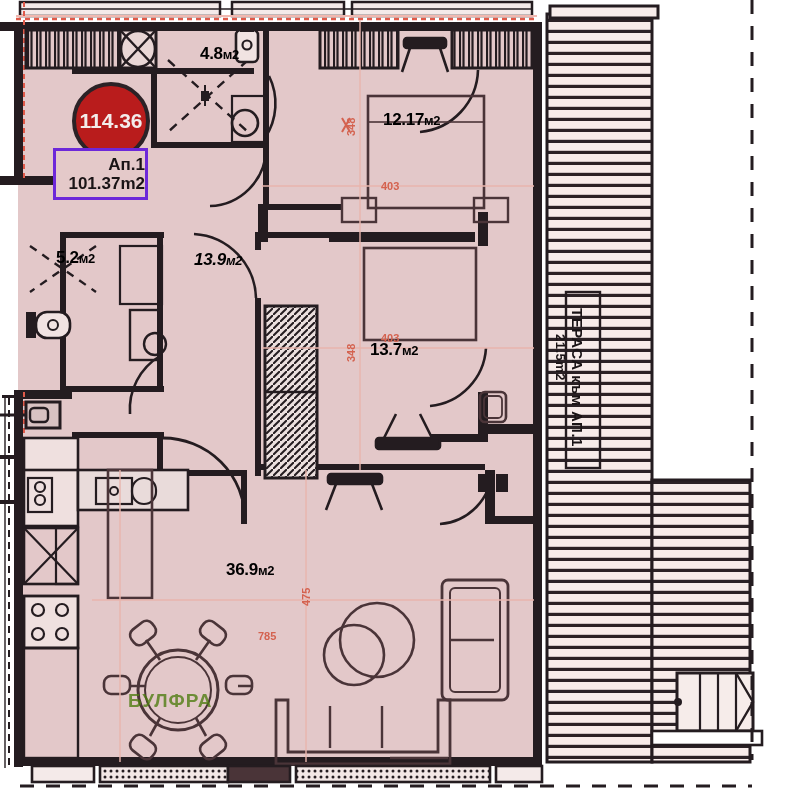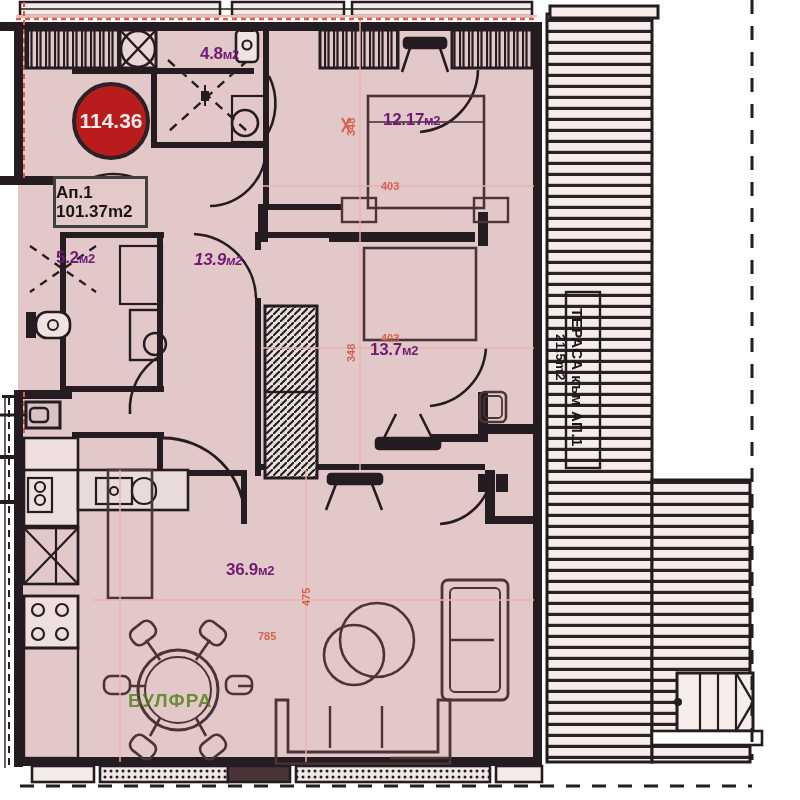--- a/index.html
+++ b/index.html
@@ -1,31 +1,31 @@
 <!DOCTYPE html>
 <html><head>
 <meta charset="utf-8">
 <style>
   html,body{margin:0;padding:0;background:#ffffff;}
   body{width:800px;height:800px;font-family:"Liberation Sans",sans-serif;}
   #plan{position:relative;width:800px;height:800px;overflow:hidden;background:#ffffff;}
   svg#floor{position:absolute;left:0;top:0;width:800px;height:800px;}
-  .lbl{position:absolute;font-family:"Liberation Sans",sans-serif;color:#701a75;white-space:nowrap;}
+  .lbl{position:absolute;font-family:"Liberation Sans",sans-serif;color:#000000;white-space:nowrap;}
   .area-lbl{font-size:17px;font-weight:bold;letter-spacing:-0.3px;}
   .area-lbl .u{font-size:13px;}
   .dim{position:absolute;color:#d4624f;font-size:11px;font-weight:bold;font-family:"Liberation Sans",sans-serif;white-space:nowrap;}
   .dim.vert{transform:rotate(-90deg);transform-origin:left top;}
   .badge{position:absolute;width:78px;height:78px;border-radius:50%;
          background:#b91c1c;border:4px solid #2b2226;
          display:flex;align-items:center;justify-content:center;
          color:#f3eceb;font-size:21px;font-weight:bold;font-family:"Liberation Sans",sans-serif;
          box-sizing:border-box;}
-  .aptbox{position:absolute;border:3px solid #404040;background:#e4c9c9;
-          display:flex;flex-direction:column;align-items:flex-start;justify-content:center;
-          line-height:1.12;color:#1a1416;box-sizing:border-box;margin-top:28px;}
+  .aptbox{position:absolute;border:3px solid #6d28d9;background:#e4c9c9;
+          display:flex;flex-direction:column;align-items:flex-end;justify-content:center;
+          line-height:1.12;color:#1a1416;box-sizing:border-box;}
   .aptbox div{font-size:17px;font-weight:bold;font-family:"Liberation Sans",sans-serif;}
   .terrace-lbl{position:absolute;transform:rotate(90deg);transform-origin:left top;
                font-size:15px;font-weight:bold;color:#1a1416;white-space:nowrap;
                font-family:"Liberation Sans",sans-serif;letter-spacing:0.5px;}
   .watermark{position:absolute;color:#4d7c0f;opacity:.78;font-size:19px;font-weight:bold;
              letter-spacing:1px;font-family:"Liberation Sans",sans-serif;}
 </style>
 </head>
 <body>
 

